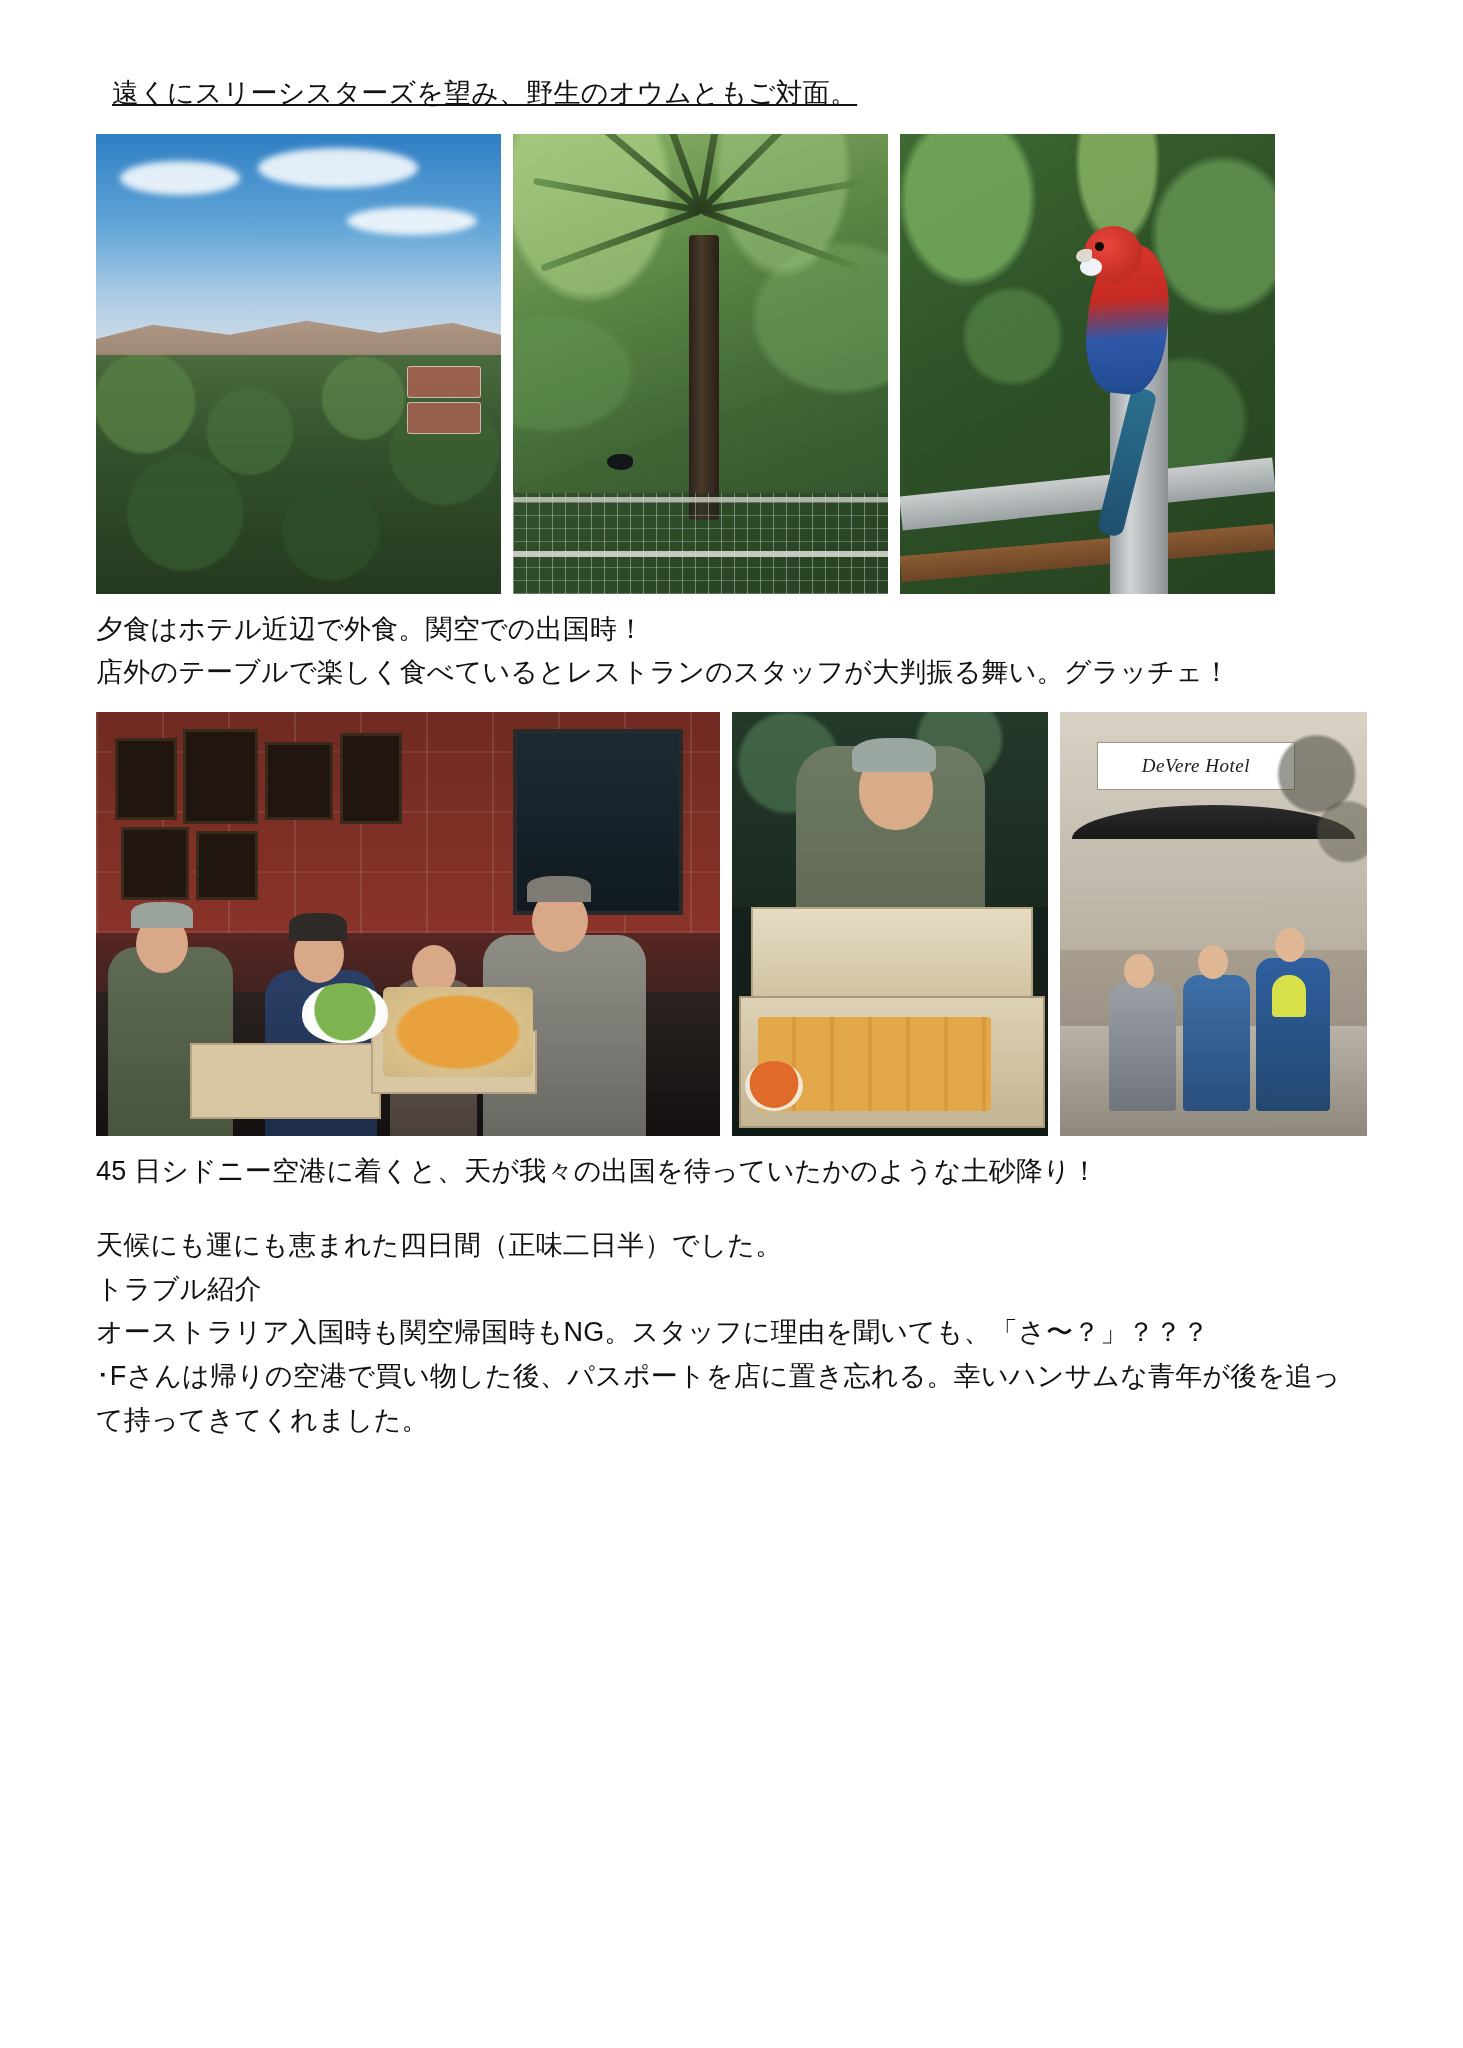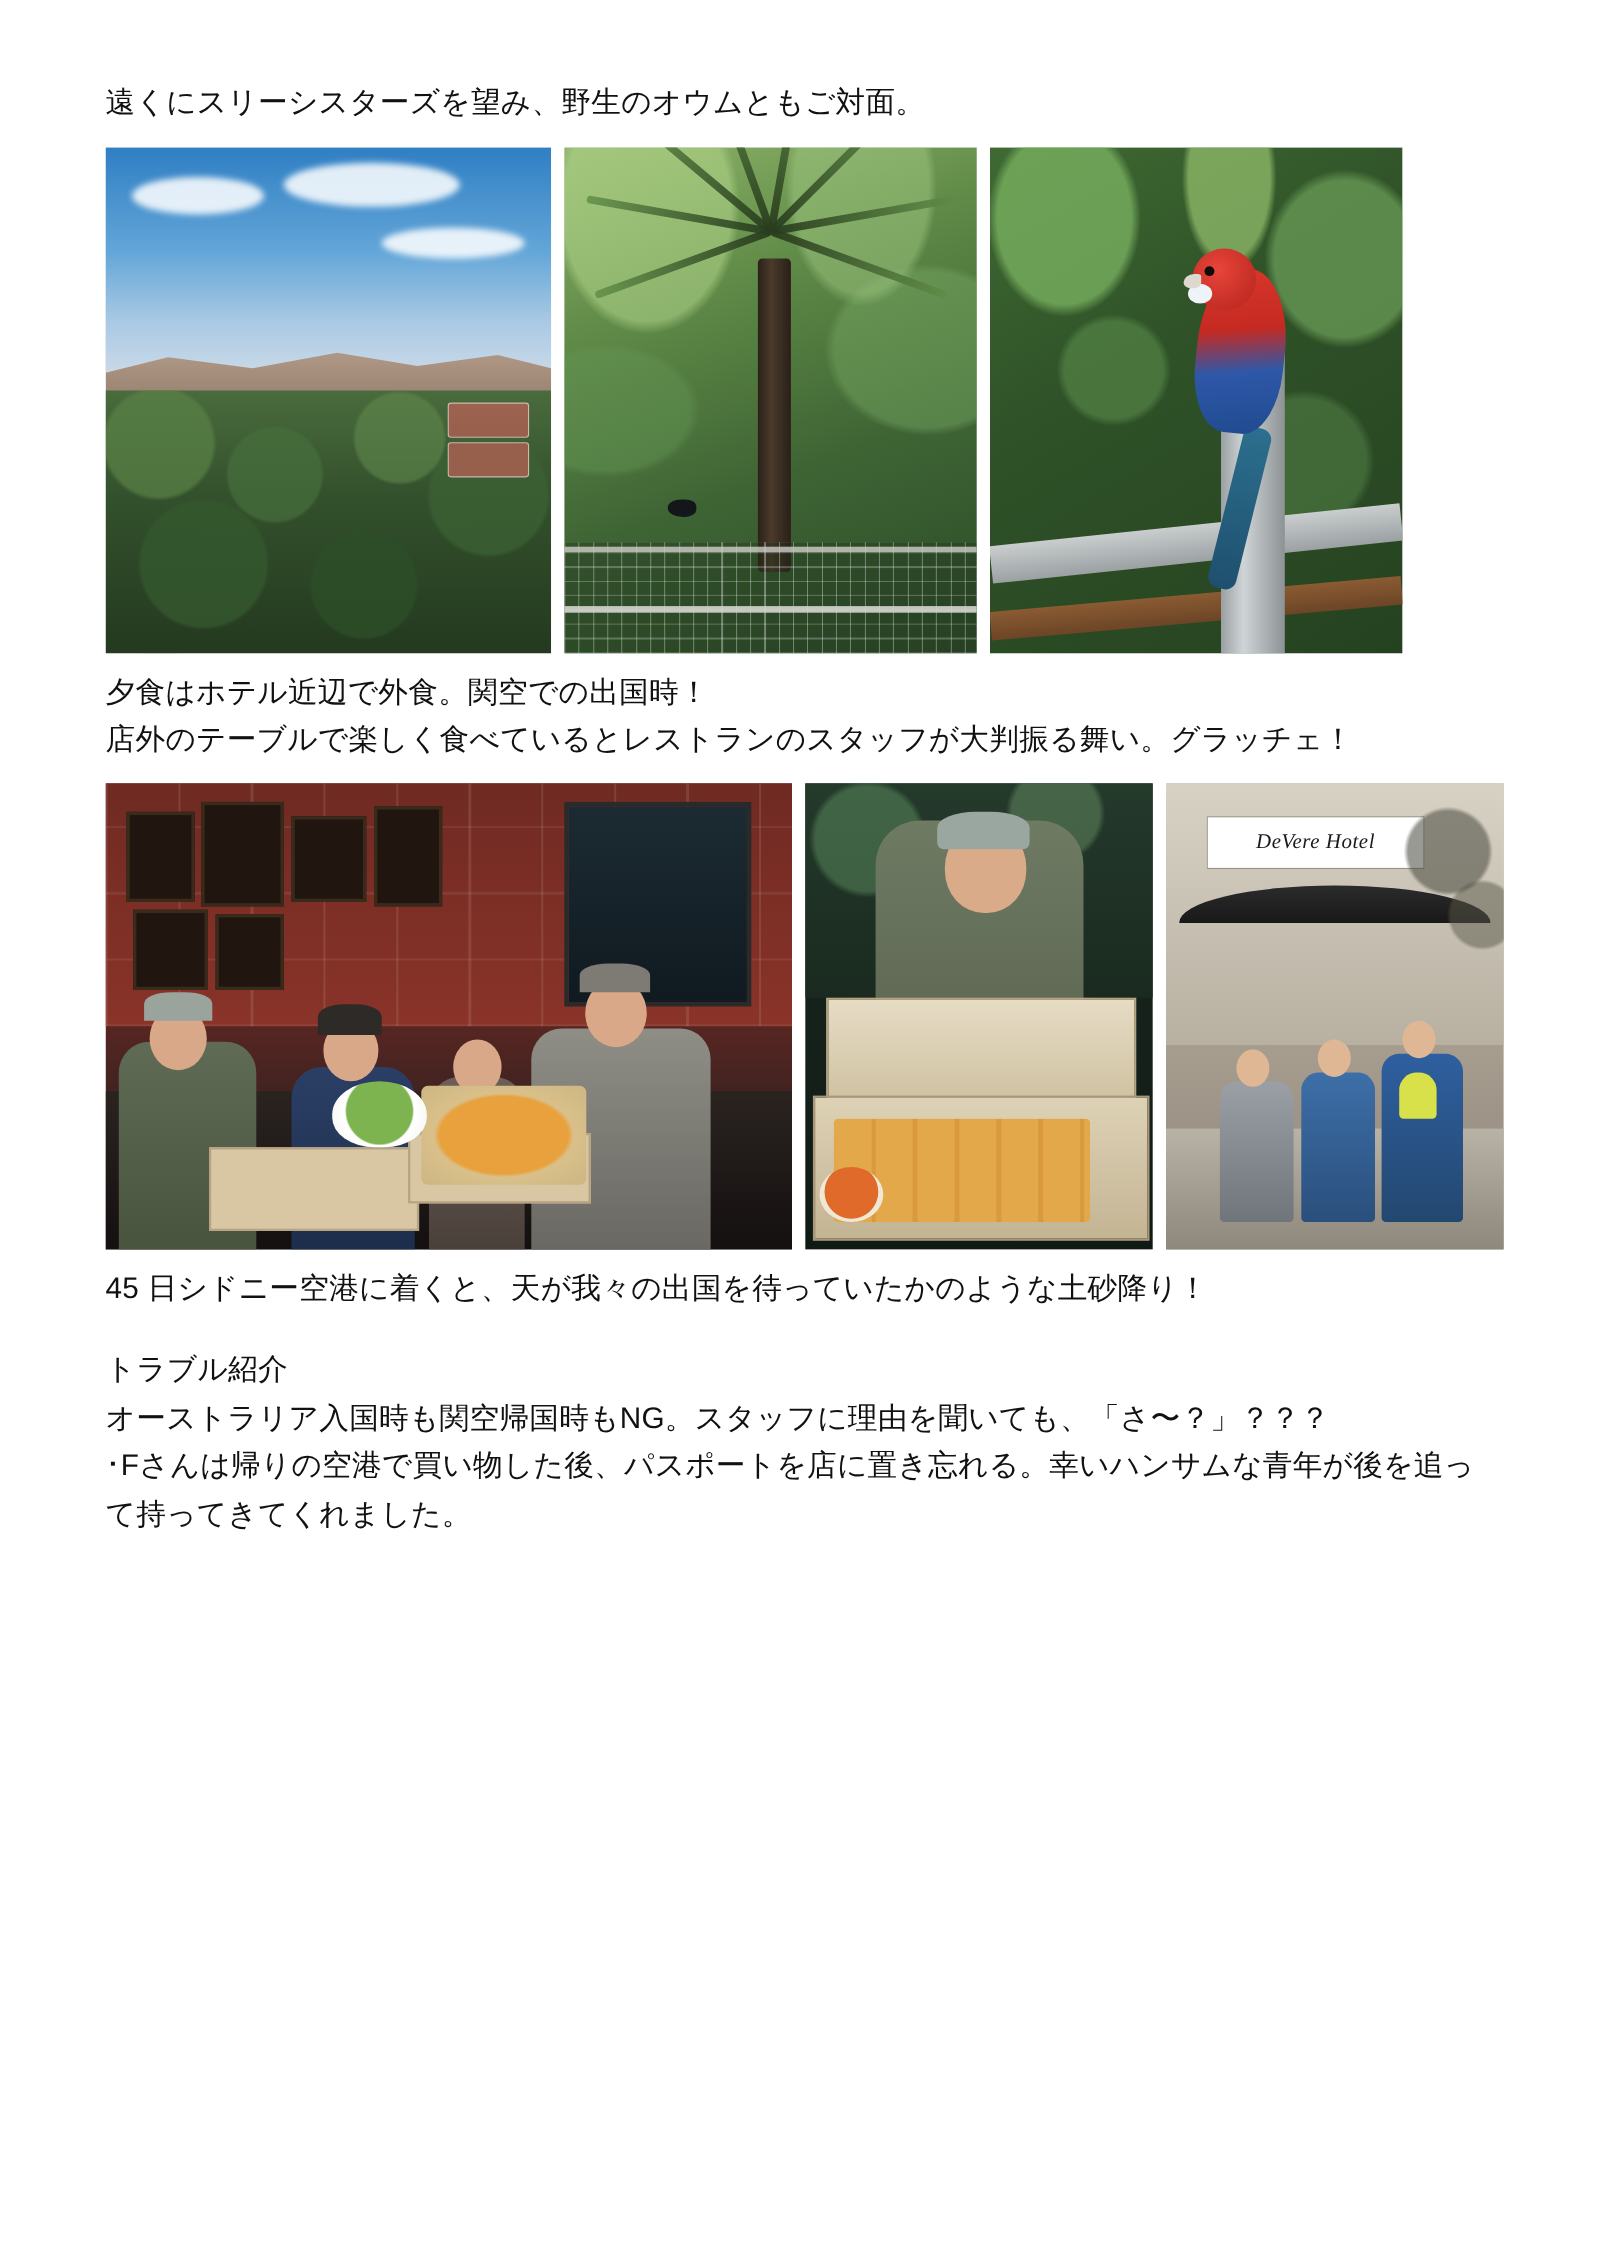--- a/index.html
+++ b/index.html
@@ -23,21 +23,22 @@
   }
   .para {
     font-size: 27px;
     line-height: 1.62;
     letter-spacing: 0.2px;
     color: #111111;
     margin: 0;
     white-space: pre-wrap;
   }
   .para-block {
-    margin: 0 0 8px 0;
+    margin: 0 0 8px 16px;
+    text-decoration: underline;
   }
   .gap-md { height: 30px; }
 
   
   .photo-row {
     display: flex;
     gap: 12px;
     margin: 18px 0 14px 0;
   }
   .photo {
@@ -459,19 +460,20 @@
       <div class="ho-h" style="left:70%; bottom:41%; width:30px; height:34px;"></div>
       <div class="ho-p" style="left:69%; width:11%; height:10%; background:#d8e04a; bottom:28%;"></div>
     </div>
   </div>
 
   <p class="para">45 日シドニー空港に着くと、天が我々の出国を待っていたかのような土砂降り！</p>
 
   <div class="gap-md"></div>
 
   <div>
+    <p class="para">天候にも運にも恵まれた四日間（正味二日半）でした。</p>
     <p class="para">トラブル紹介</p>
     <p class="para">オーストラリア入国時も関空帰国時もNG。スタッフに理由を聞いても、「さ〜？」？？？</p>
     <p class="para">･Fさんは帰りの空港で買い物した後、パスポートを店に置き忘れる。幸いハンサムな青年が後を追って持ってきてくれました。</p>
     <div class="gap-md"></div>
   </div>
 
 </div>
 
 </body></html>

